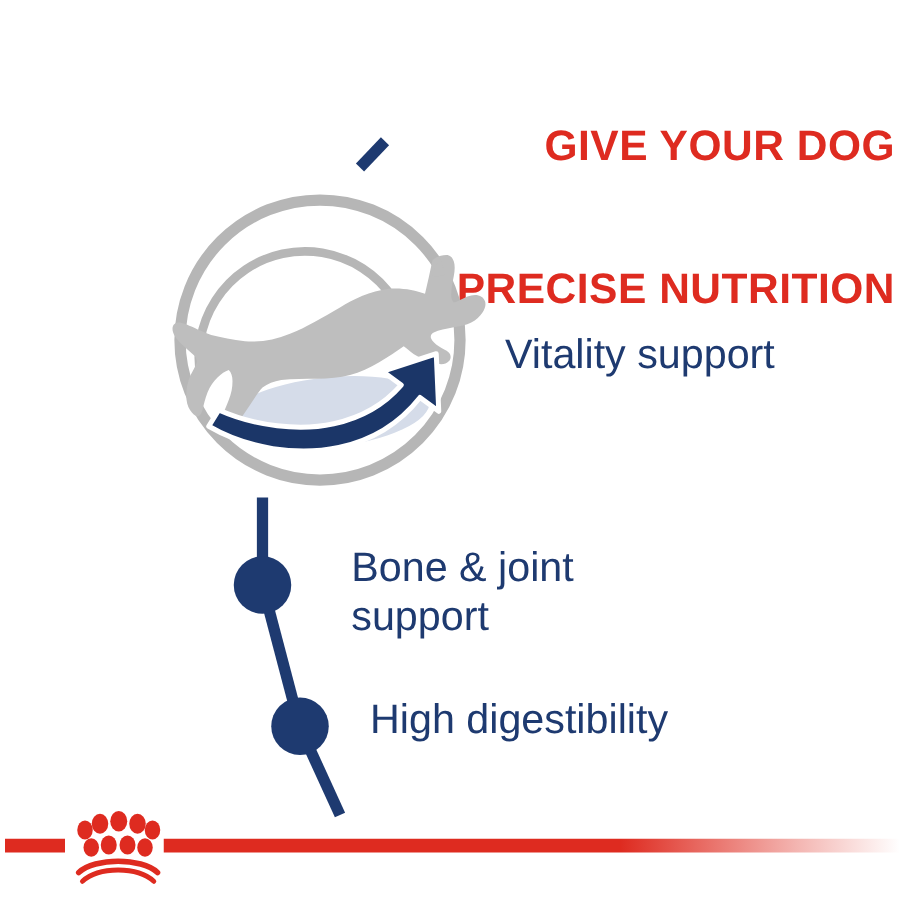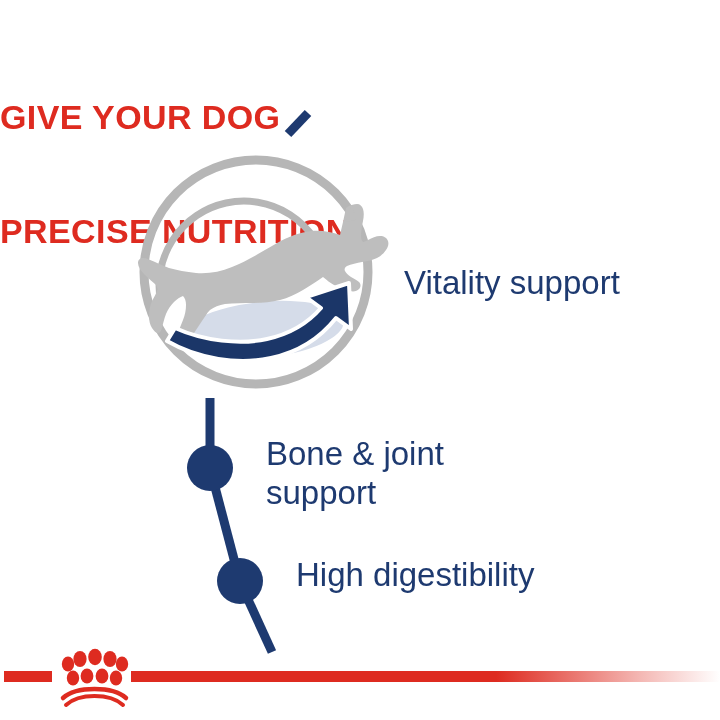--- a/index.html
+++ b/index.html
@@ -17,21 +17,21 @@
     background: #ffffff;
     overflow: hidden;
   }
 
   
   .headline {
     position: absolute;
     left: 0;
     top: 22px;
     width: 716px;
-    text-align: left;
+    text-align: right;
     color: #DE2B20;
     font-family: "Liberation Sans", sans-serif;
     font-weight: 700;
     font-size: 34px;
     line-height: 1.12;
     letter-spacing: 0.4px;
     text-transform: uppercase;
     white-space: pre;
   }
   .headline .line1 { display: block; }
@@ -50,21 +50,21 @@
   .feat-label {
     position: absolute;
     color: #1E3A70;
     font-family: "Liberation Sans", sans-serif;
     font-weight: 400;
     font-size: 33px;
     line-height: 1.18;
     white-space: pre-line;
   }
   #label-vitality   { left: 404px; top: 264px; }
-  #label-bone       { left: 266px; top: 435px; }
+  #label-bone       { left: 281px; top: 435px; }
   #label-digest     { left: 296px; top: 556px; }
 </style>
 </head>
 <body>
 
 <div id="canvas">
 
   <div class="headline">
     <span class="line1">GIVE YOUR DOG</span>
     <span class="line2">PRECISE NUTRITION</span>

